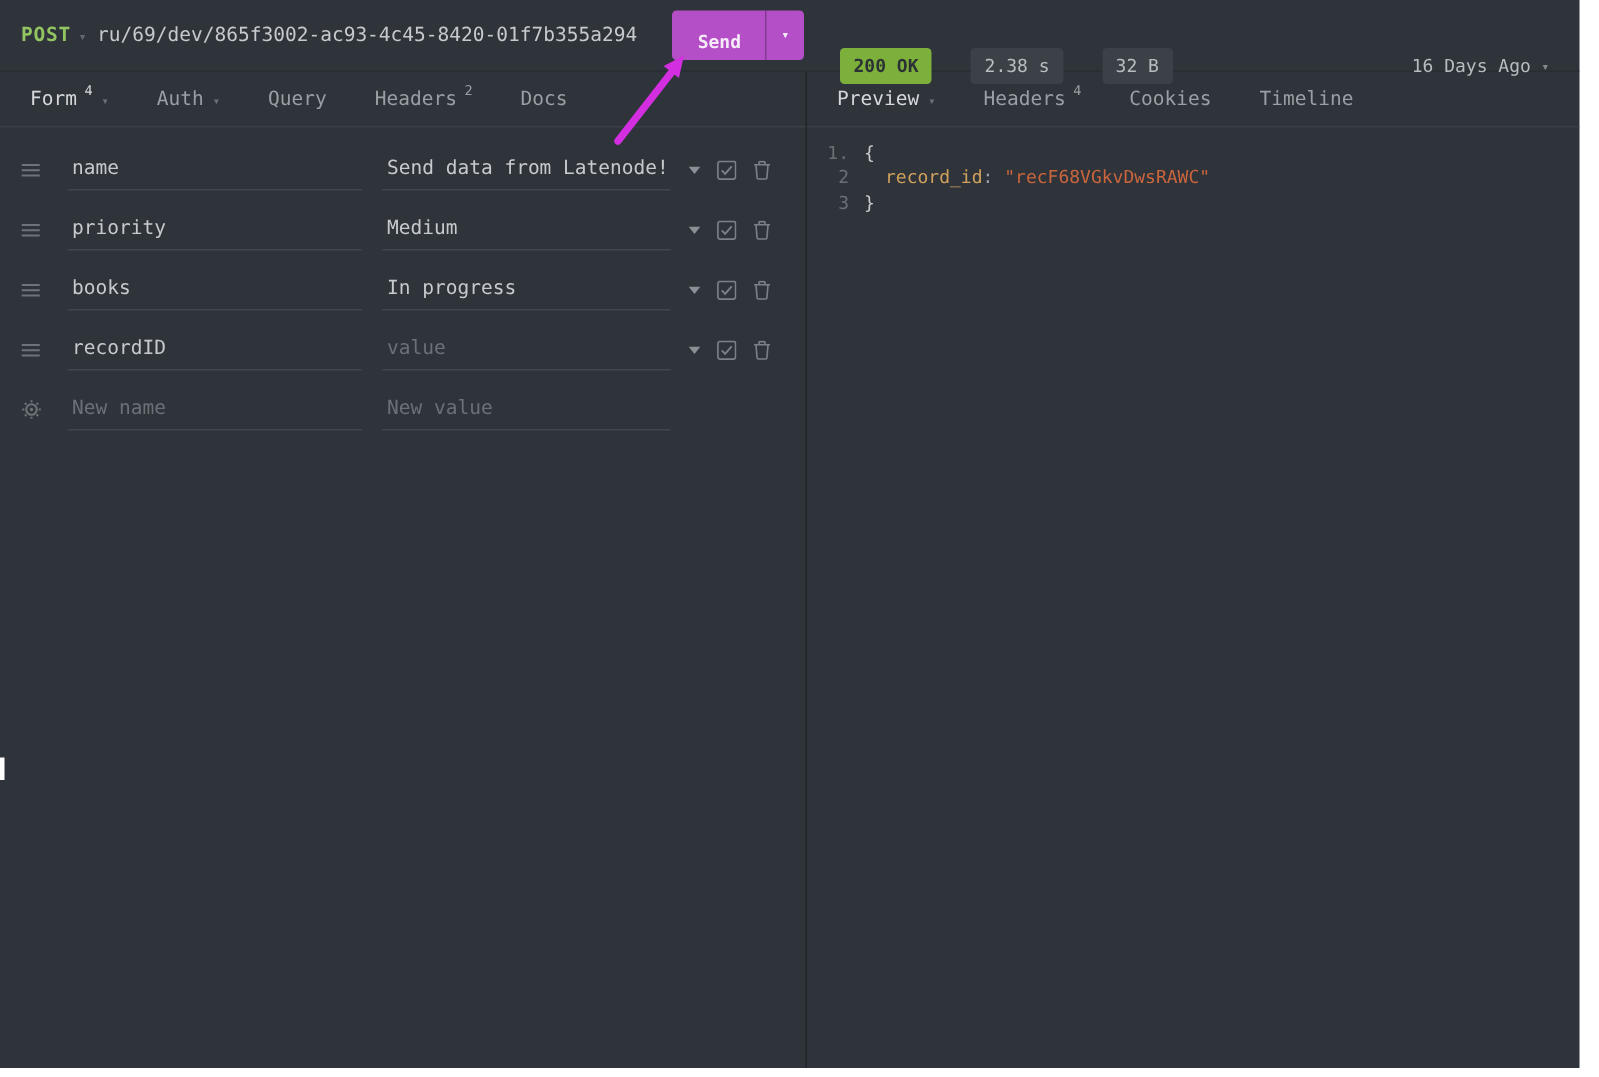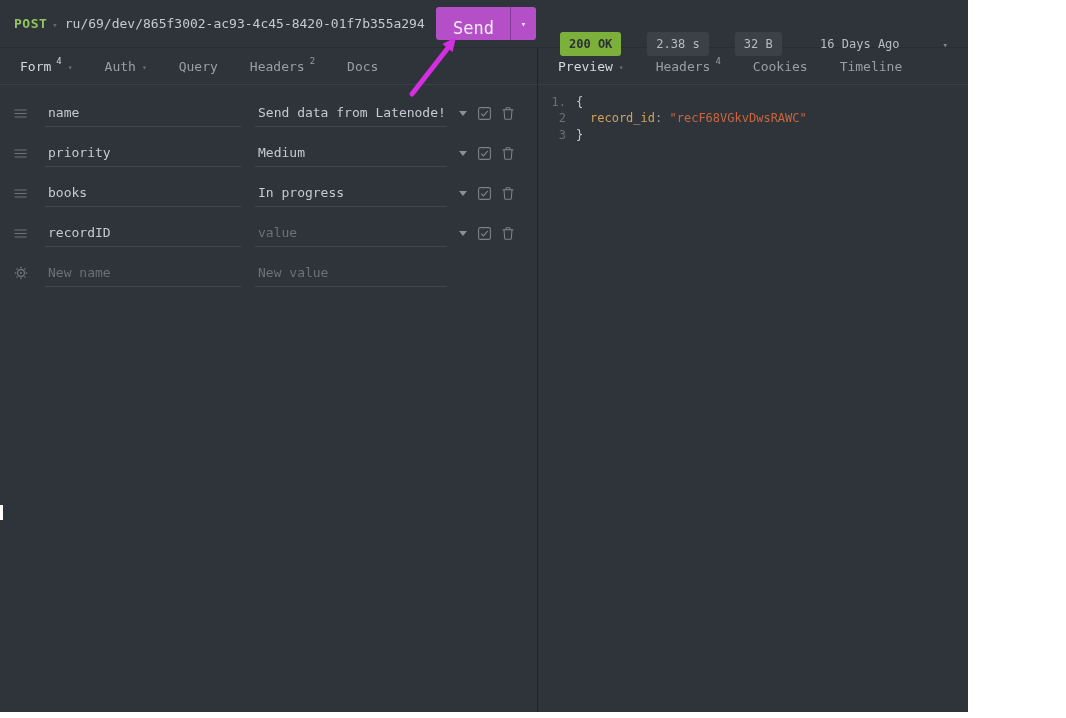--- a/index.html
+++ b/index.html
@@ -1,32 +1,32 @@
 <!DOCTYPE html>
 <html><head>
 <meta charset="utf-8">
 <style>
   * { margin:0; padding:0; box-sizing:border-box; }
   body { font-family:"DejaVu Sans Mono","Liberation Mono",monospace; }
   .page { position:relative; width:1066px; height:718px; background:#ffffff; overflow:hidden; }
-  .app { position:absolute; left:0; top:0; width:968px; height:712px; background:#2f343a; overflow:hidden; }
+  .app { position:absolute; left:0; top:0; width:1053px; height:712px; background:#2f343a; overflow:hidden; }
 
   
   .topbar { height:48px; display:flex; border-bottom:1px solid #282d32; }
   .topbar-left { width:538px; position:relative; display:flex; align-items:center; padding-left:14px; flex:none; }
   .method { color:#93c462; font-size:13px; font-weight:bold; letter-spacing:.5px; cursor:pointer; }
   .method-caret { color:#62686e; font-size:9px; margin:2px 7px 0 5px; }
   .url { color:#c7cacd; font-size:13px; white-space:nowrap; overflow:hidden; cursor:text; max-width:370px; }
   .send-btn { position:absolute; right:2px; top:7px; height:33px; display:flex; align-items:stretch; border-radius:3px; overflow:hidden; background:#b44fc8; color:#f6ecf8; cursor:pointer; }
-  .send-label { display:flex; align-items:center; padding:8px 16px 0 17px; font-size:17px; }
+  .send-label { display:flex; align-items:center; padding:8px 16px 0 17px; font-size:12px;font-weight:bold; }
   .send-caret { display:flex; align-items:center; justify-content:center; width:26px; border-left:1px solid rgba(40,20,45,.35); font-size:9px; }
   .topbar-right { flex:1; display:flex; align-items:center; padding:0 20px 0 22px;margin-top:40px; }
   .badge { font-size:12px; padding:5px 9px; border-radius:3px; background:#3b4147; color:#b7bcc0; margin-right:26px; white-space:pre; }
   .badge.green { background:#7cb03b; color:#2c3136; font-weight:bold; }
-  .history { margin-left:auto; display:flex; align-items:center; color:#b7bcc0; font-size:12px; cursor:pointer;gap:36px; }
+  .history { margin-left:auto; display:flex; align-items:center; color:#b7bcc0; font-size:12px; cursor:pointer; }
   .history-caret { color:#82888d; font-size:9px; margin-left:7px; margin-top:2px; }
 
   
   .panes { display:flex; height:664px; }
   .pane-left { width:538px; flex:none; border-right:1px solid #202428; display:flex; flex-direction:column; }
   .pane-right { flex:1; display:flex; flex-direction:column; }
 
   .tabbar { height:37px; flex:none; display:flex; align-items:center; border-bottom:1px solid #3a3f45; font-size:13px; color:#999fa4; padding-left:4px; }
   .tab { height:100%; display:flex; align-items:center; padding:0 16px; cursor:pointer; white-space:nowrap; }
   .tab.active { color:#d6d8da; }

